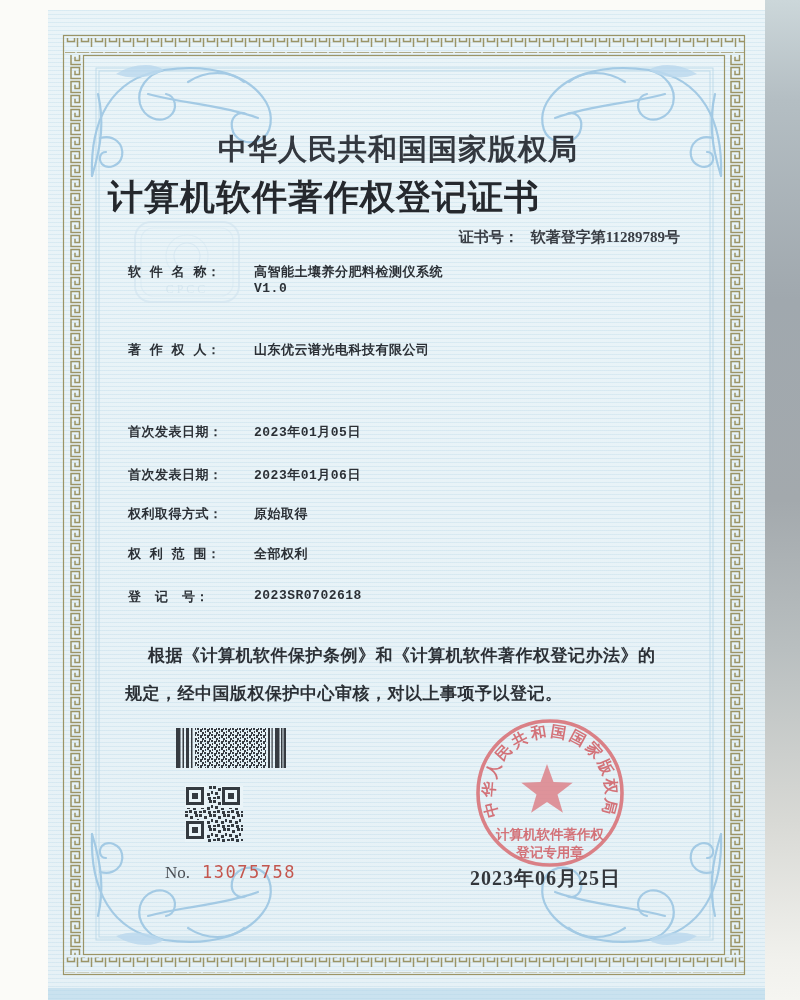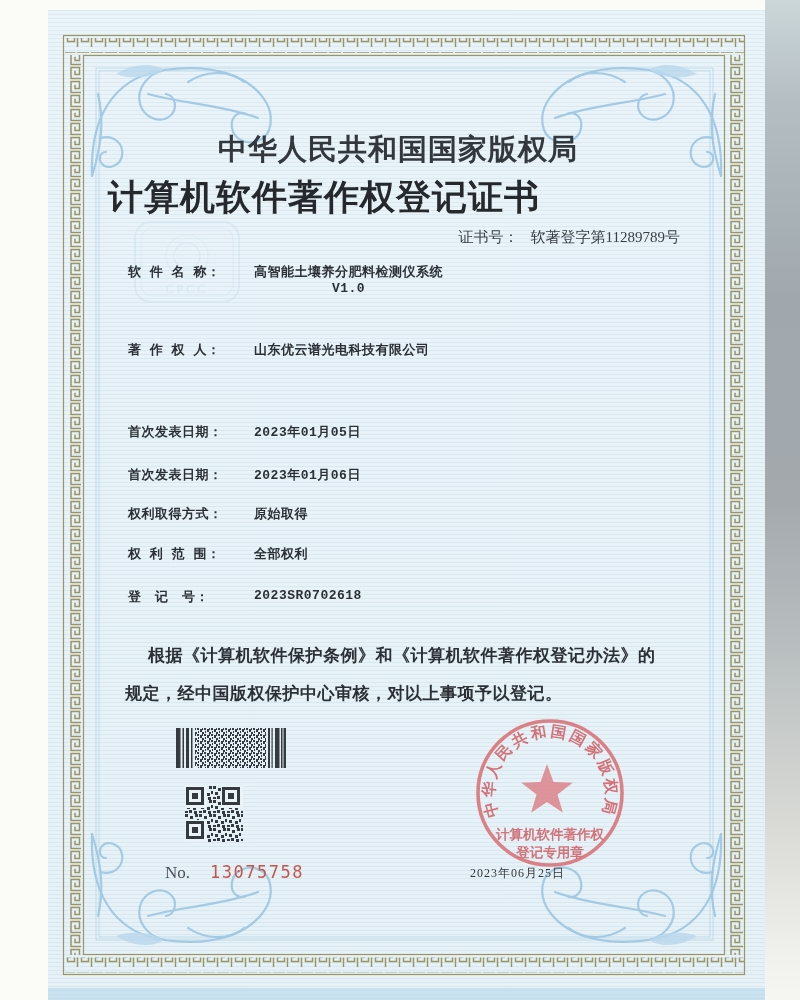--- a/index.html
+++ b/index.html
@@ -22,45 +22,45 @@
   }
   .issuer{
     position:absolute;left:60px;top:120px;width:580px;text-align:center;
     font-size:29px;font-weight:700;color:#33383f;letter-spacing:1px;white-space:nowrap;
   }
   .cert-title{
     position:absolute;left:60px;top:164px;width:580px;text-align:left;
     font-size:35px;font-weight:700;color:#25282d;letter-spacing:1px;white-space:nowrap;
   }
   .certno{
-    position:absolute;top:218px;right:85px;font-size:15px;font-weight:400;color:#383d44;white-space:nowrap;
+    position:absolute;top:218px;right:85px;font-size:15px;font-weight:700;color:#383d44;white-space:nowrap;
   }
   .certno .gap{display:inline-block;width:12px;}
   .row{
     position:absolute;left:80px;display:flex;align-items:flex-start;
     font-size:13px;font-weight:700;color:#2b3036;white-space:nowrap;font-family:Liberation Mono, monospace;
   }
   .row .lbl{display:inline-block;width:126px;letter-spacing:0.5px;}
-  .row .val{letter-spacing:0.5px;text-align:center;}
+  .row .val{letter-spacing:0.5px;}
   .row .v2{display:block;}
   .statement{
     position:absolute;left:77px;top:627px;width:560px;
     font-size:17px;font-weight:700;color:#2b3036;line-height:38px;letter-spacing:0.5px;font-family:Liberation Serif, serif;
   }
   .statement .l1{display:block;padding-left:23px;white-space:nowrap;}
   .statement .l2{display:block;white-space:nowrap;}
   .serial{
     position:absolute;left:117px;top:852px;font-size:17px;color:#4a4f55;white-space:nowrap;
   }
   .serial .num{
     font-family:"DejaVu Sans Mono","Liberation Mono",monospace;
-    color:#c4564e;font-size:17px;letter-spacing:1.5px;margin-left:20px;
+    color:#c4564e;font-size:17px;letter-spacing:1.5px;margin-left:12px;
   }
   .issue-date{
-    position:absolute;left:422px;top:855px;font-size:12px;font-weight:400;color:#33363b;letter-spacing:1px;white-space:nowrap;
+    position:absolute;left:422px;top:855px;font-size:20px;font-weight:700;color:#33363b;letter-spacing:1px;white-space:nowrap;
   }
 </style>
 </head>
 <body>
 
 <div class="page">
 
   <svg class="art" viewBox="0 0 717 990" aria-hidden="true">
     <defs>
       <pattern id="mh" width="14" height="20" patternUnits="userSpaceOnUse">

